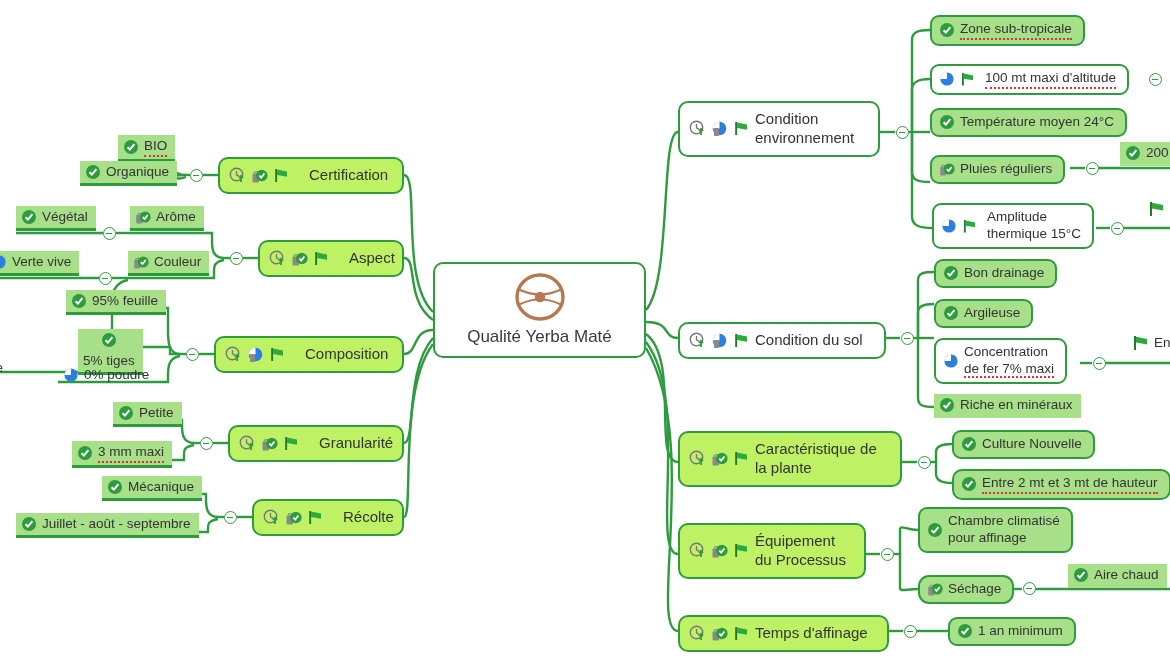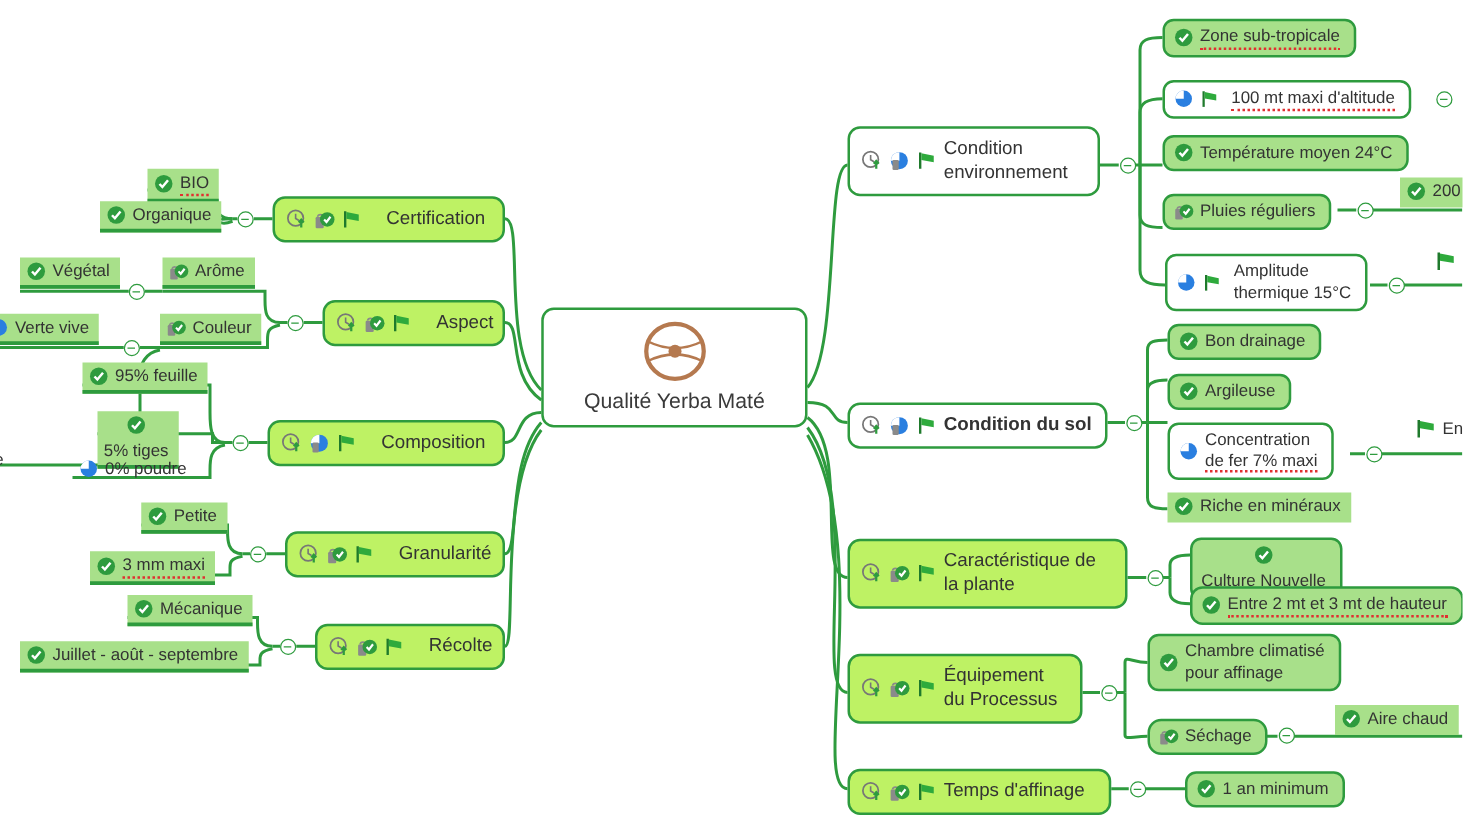--- a/index.html
+++ b/index.html
@@ -195,21 +195,21 @@
       <path d="M194,443 C182,443 182,432 182,424 L182,420 L113,420"></path>
       <path d="M194,445 C184,447 184,450 184,454 L184,460 L72,460"></path>
 
       <path d="M252,517 L237,517"></path>
       <path d="M224,517 L218,517"></path>
       <path d="M218,517 C206,517 206,506 206,498 L206,494 L102,494"></path>
       <path d="M218,519 C208,521 208,524 208,528 L208,532 L16,532"></path>
     </g>
   </svg>
 
-  <div class="node root" style="left:433px; top:246px; width:213px; height:96px;">
+  <div class="node root" style="left:433px; top:262px; width:213px; height:96px;">
     <span class="ic">
       <svg width="62" height="50" viewBox="0 0 62 50">
         <ellipse cx="31" cy="25" rx="23" ry="22" fill="none" stroke="#b5794f" stroke-width="3.4"></ellipse>
         <path d="M9,17 Q31,28 53,17" fill="none" stroke="#b5794f" stroke-width="2"></path>
         <path d="M9,33 Q31,22 53,33" fill="none" stroke="#b5794f" stroke-width="2"></path>
         <circle cx="31" cy="25" r="5.2" fill="#b5794f"></circle>
       </svg>
     </span>
     <span class="lbl">Qualité Yerba Maté</span>
   </div>
@@ -235,21 +235,21 @@
           <path d="M4.1,2.6 L14,4.6 L14,9.8 L4.1,8 Z" fill="#2eaa3c"></path>
         </svg>
     </span>
     <span class="lbl">
       <span>Condition</span><br>
       <span>environnement</span>
     </span>
   </div>
   <div class="toggle" style="left:896px; top:126px;"></div>
 
-  <div class="node branch white" style="left:678px; top:322px; width:208px;font-weight:bold;">
+  <div class="node branch white" style="left:678px; top:322px; width:208px;">
     <span class="ic">
       <svg width="17" height="17" viewBox="0 0 17 17">
           <circle cx="7.5" cy="7.5" r="6.2" fill="none" stroke="#777" stroke-width="1.4"></circle>
           <path d="M7.5,4 L7.5,7.8 L10.2,9.4" stroke="#777" stroke-width="1.3" fill="none"></path>
           <path d="M12,15 L12,9 M10,11 L12,8.8 L14,11" stroke="#2e9b3e" stroke-width="1.8" fill="none"></path>
         </svg>
     </span>
     <span class="ic">
       <svg width="17" height="17" viewBox="0 0 17 17">
           <circle cx="8.5" cy="8.5" r="6.8" fill="#2a7fe0"></circle>
@@ -616,21 +616,21 @@
   <div class="node uleaf nounder" style="left:934px; top:394px;">
     <span class="ic">
       <svg width="16" height="16" viewBox="0 0 16 16">
           <circle cx="8" cy="8" r="7" fill="#2e9b3e"></circle>
           <path d="M4.6,8.2 L6.9,10.6 L11.4,5.2" stroke="#fff" stroke-width="2" fill="none"></path>
         </svg>
     </span>
     <span class="lbl">Riche en minéraux</span>
   </div>
 
-  <div class="node leaf" style="left:952px; top:430px;flex-direction:column;">
+  <div class="node leaf" style="left:952px; top:430px;">
     <span class="ic">
       <svg width="16" height="16" viewBox="0 0 16 16">
           <circle cx="8" cy="8" r="7" fill="#2e9b3e"></circle>
           <path d="M4.6,8.2 L6.9,10.6 L11.4,5.2" stroke="#fff" stroke-width="2" fill="none"></path>
         </svg>
     </span>
     <span class="lbl">Culture Nouvelle</span>
   </div>
 
   <div class="node leaf" style="left:952px; top:469px;border-radius:10px;">

